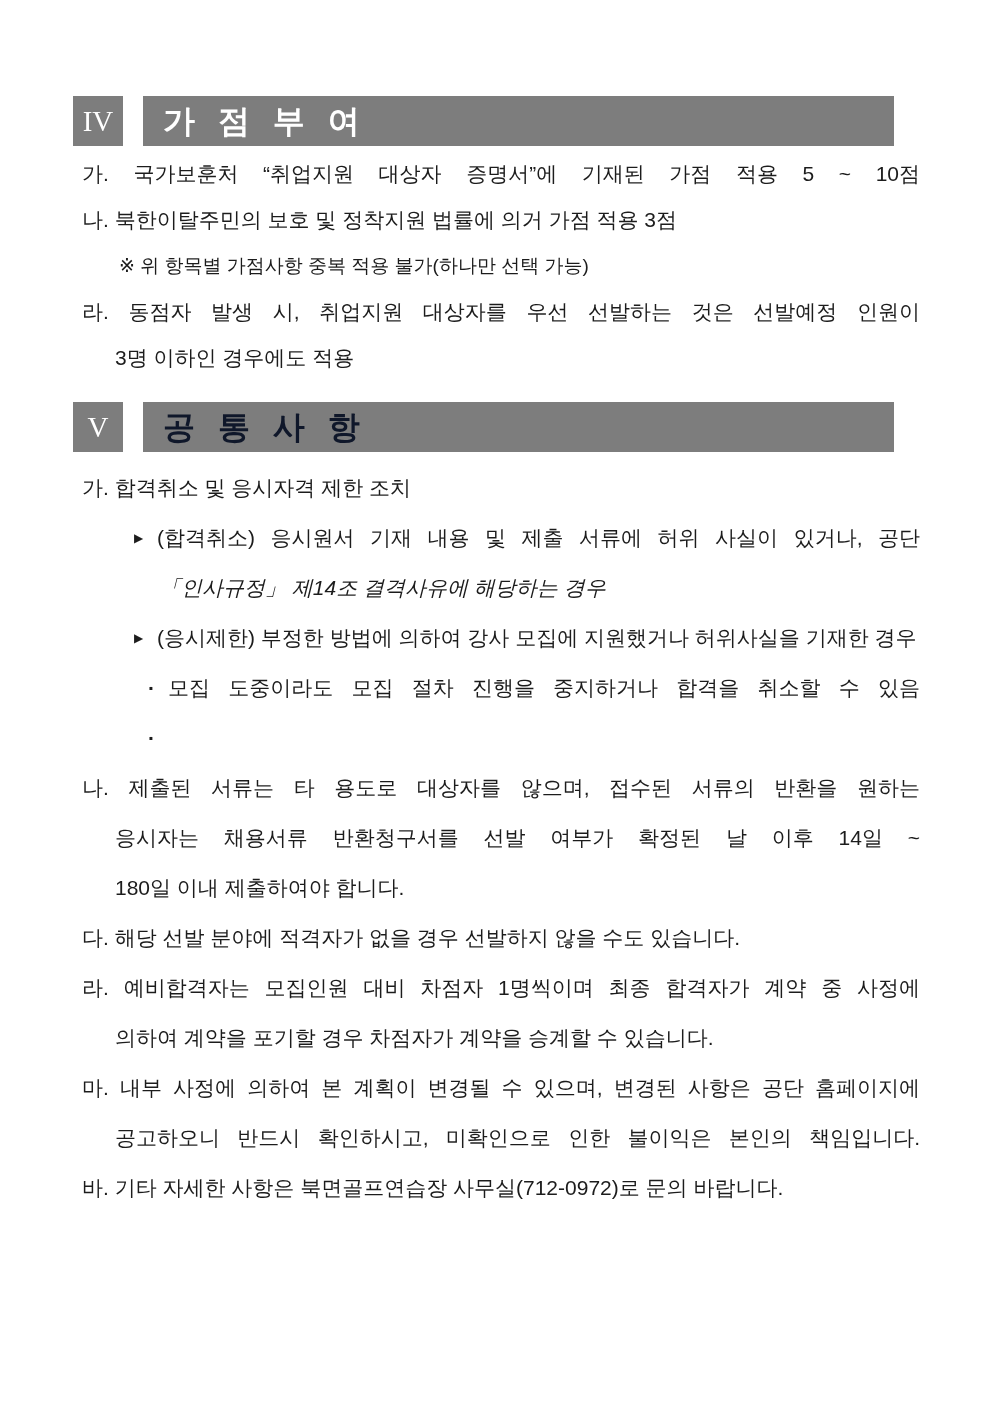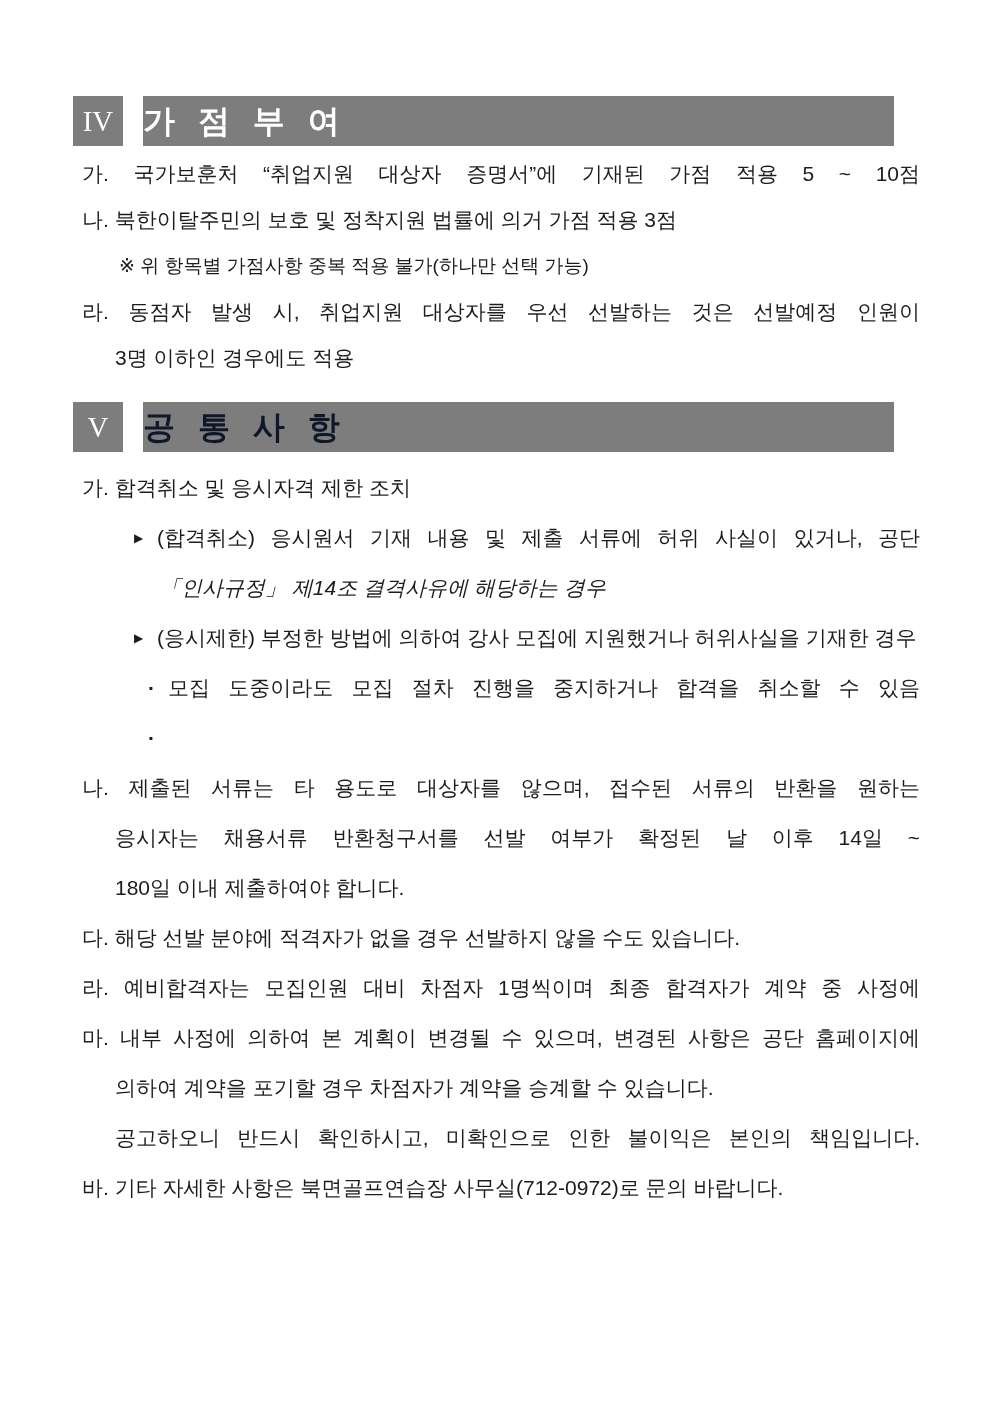--- a/index.html
+++ b/index.html
@@ -26,21 +26,21 @@
     width:50px;
     display:flex; align-items:center; justify-content:center;
     font-family:"Liberation Serif","DejaVu Serif",serif;
     font-size:29px;
     line-height:1;
   }
   .header-gap { width:20px; background:#ffffff; }
   .title-bar {
     flex:1;
     display:flex; align-items:center;
-    padding-left:0;
+    padding-left:20px;
     font-size:32px;
     font-weight:bold;
     letter-spacing:7px;
     line-height:1;
   }
 
   .sec-content { margin-left:82px; width:838px; }
   .section-0 .sec-content { margin-top:5px; }
   .section-1 .sec-content { margin-top:11px; }
 
@@ -103,20 +103,20 @@
           <div class="line li-arrow fill"><span class="bullet">▶</span><span class="">(합격취소) 응시원서 기재 내용 및 제출 서류에 허위 사실이 있거나, 공단</span></div>
           <div class="line li-arrowcont"><span class="">「인사규정」 제14조 결격사유에 해당하는 경우</span></div>
           <div class="line li-arrow"><span class="bullet">▶</span><span class="">(응시제한) 부정한 방법에 의하여 강사 모집에 지원했거나 허위사실을 기재한 경우</span></div>
           <div class="line li-dot fill"><span class="bullet">·</span><span class="">모집 도중이라도 모집 절차 진행을 중지하거나 합격을 취소할 수 있음</span></div>
           <div class="line li-dot"><span class="bullet">·</span></div>
           <div class="line li-item fill"><span class="">나. 제출된 서류는 타 용도로 대상자를 않으며, 접수된 서류의 반환을 원하는</span></div>
           <div class="line li-cont fill"><span class="">응시자는 채용서류 반환청구서를 선발 여부가 확정된 날 이후 14일 ~</span></div>
           <div class="line li-cont"><span class="">180일 이내 제출하여야 합니다.</span></div>
           <div class="line li-item"><span class="">다. 해당 선발 분야에 적격자가 없을 경우 선발하지 않을 수도 있습니다.</span></div>
           <div class="line li-item fill"><span class="">라. 예비합격자는 모집인원 대비 차점자 1명씩이며 최종 합격자가 계약 중 사정에</span></div>
+          <div class="line li-cont"><span class="">의하여 계약을 포기할 경우 차점자가 계약을 승계할 수 있습니다.</span></div>
           <div class="line li-item fill"><span class="">마. 내부 사정에 의하여 본 계획이 변경될 수 있으며, 변경된 사항은 공단 홈페이지에</span></div>
-          <div class="line li-cont"><span class="">의하여 계약을 포기할 경우 차점자가 계약을 승계할 수 있습니다.</span></div>
           <div class="line li-cont fill"><span class="">공고하오니 반드시 확인하시고, 미확인으로 인한 불이익은 본인의 책임입니다.</span></div>
           <div class="line li-item"><span class="">바. 기타 자세한 사항은 북면골프연습장 사무실(712-0972)로 문의 바랍니다.</span></div>
         </div>
       </div>
     </div>
 </div>
 
 </body></html>

